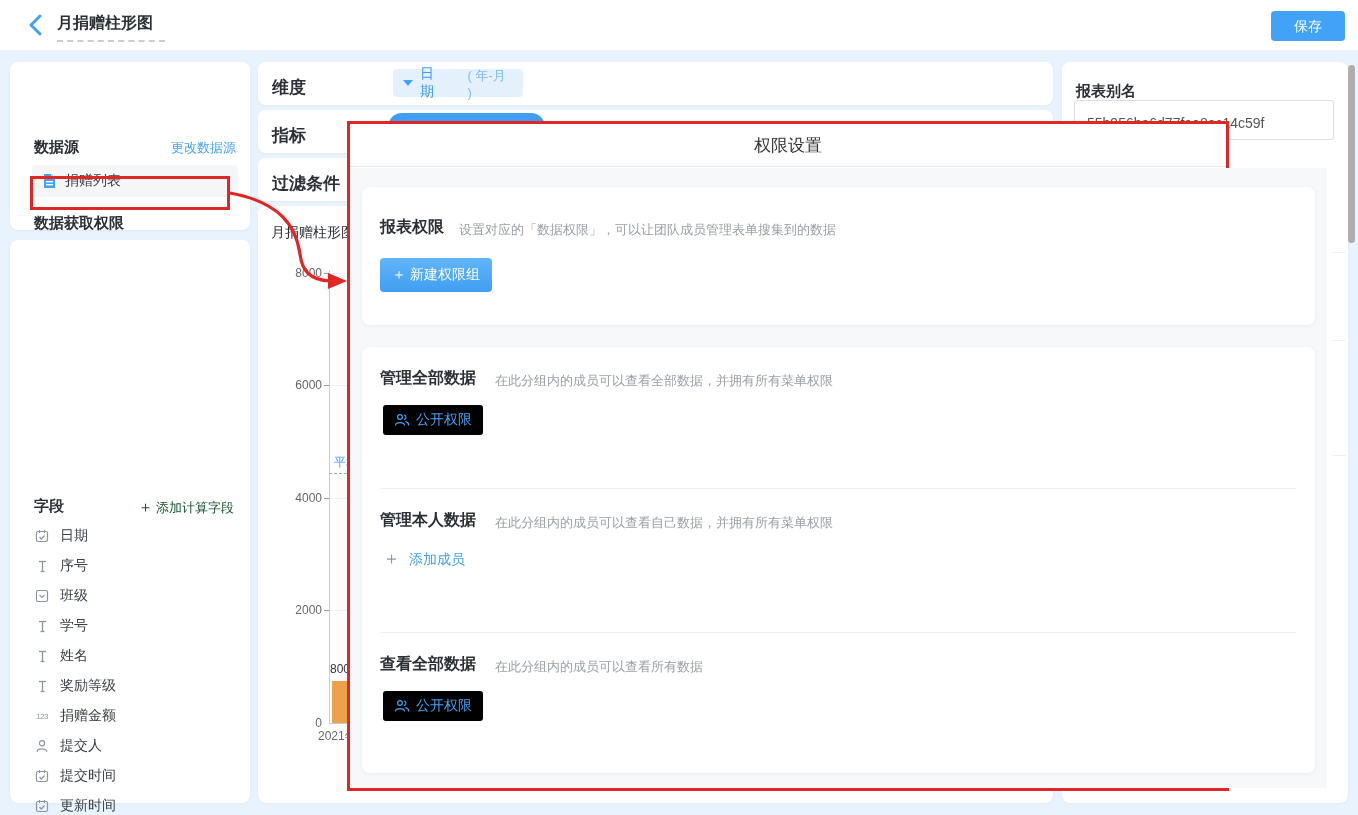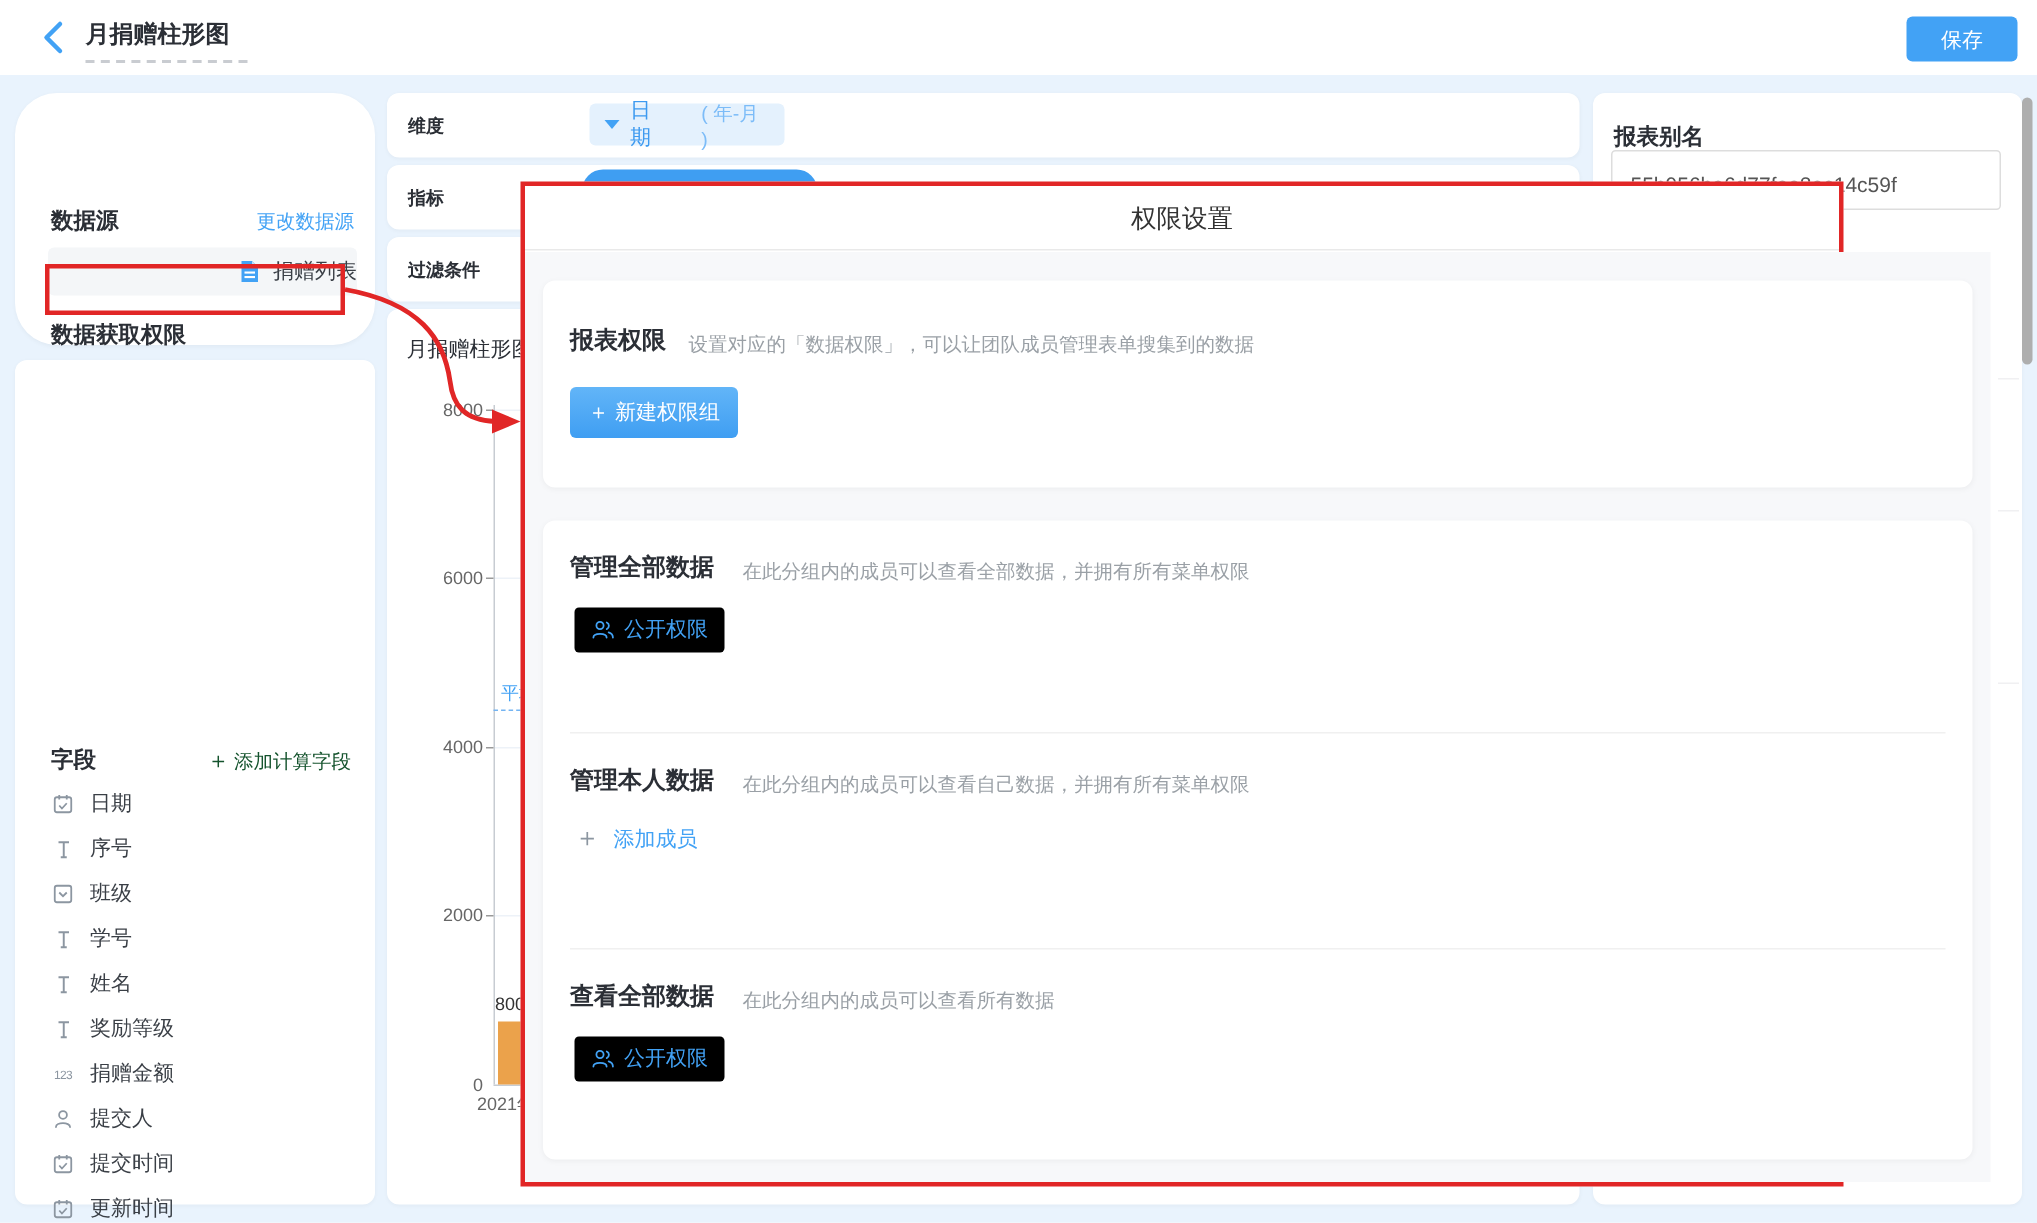--- a/index.html
+++ b/index.html
@@ -13,45 +13,45 @@
 
   
   #header { left:0; top:0; width:1358px; height:50px; background:#fff; }
   #back-btn { left:26px; top:13px; width:20px; height:24px; cursor:pointer; }
   #page-title { left:57px; top:13px; font-size:16px; font-weight:700; color:#2b2f36; }
   #title-underline { left:57px; top:40px; width:108px; border-bottom:2px dashed #c9ccd1; }
   #save-btn { left:1271px; top:11px; width:74px; height:30px; background:#42a2f5; color:#fff;
     font-size:14px; border:none; border-radius:4px; text-align:center; line-height:30px; cursor:pointer; }
 
   
-  #ds-card { left:10px; top:62px; width:240px; height:168px;border-radius:28px; }
+  #ds-card { left:10px; top:62px; width:240px; height:168px; }
   .panel-h { font-size:15px; font-weight:700; color:#2b2f36; position:absolute; }
   #ds-title { left:24px; top:76px; }
   #ds-change { left:0; top:77px; width:226px; text-align:right; font-size:13px; color:#42a2f5; cursor:pointer; position:absolute; }
   #ds-item { position:absolute; left:22px; top:103px; width:206px; height:32px; background:#f4f6f8;
-    border-radius:4px; display:flex; align-items:center; padding-left:10px; font-size:14px; color:#3a3f46;justify-content:flex-end; }
+    border-radius:4px; display:flex; align-items:center; padding-left:10px; font-size:14px; color:#3a3f46; }
   #ds-item svg { margin-right:8px; }
   #access-title { left:24px; top:152px; }
   #report-perm-btn { position:absolute; left:22px; top:180px; width:206px; height:29px; background:#42a2f5;
     color:#fff; font-size:14px; text-align:center; line-height:29px; border-radius:2px; cursor:pointer; }
 
   #fields-card { left:10px; top:240px; width:240px; height:563px; }
   #fields-title { left:24px; top:257px; }
   #add-calc { position:absolute; right:16px; top:258px; font-size:13px; color:#14532d; cursor:pointer; }
   #add-calc .plus { font-size:15px; margin-right:3px; }
   .field-row { position:absolute; left:24px; width:200px; height:26px; display:flex; align-items:center;
     font-size:14px; color:#3a3f46; cursor:default; }
   .field-row .ficon { width:16px; height:16px; display:inline-flex; align-items:center; justify-content:center;
     margin-right:10px; color:#8c96a1; font-size:8px; letter-spacing:-.5px; }
 
   
   #dim-card { left:258px; top:62px; width:795px; height:43px; }
   #metric-card { left:258px; top:110px; width:795px; height:43px; }
   #filter-card { left:258px; top:158px; width:795px; height:43px; }
-  .row-label { position:absolute; left:14px; top:14px; font-size:12px; color:#2b2f36; font-weight:700; }
+  .row-label { position:absolute; left:14px; top:14px; font-size:17px; color:#2b2f36; font-weight:700; }
   #dim-pill { position:absolute; left:135px; top:7px; width:130px; height:28px; background:#e4f1fd;
     border-radius:4px; display:flex; align-items:center; padding:0 10px; font-size:14px; cursor:pointer; }
   #dim-caret { width:0; height:0; border-left:5px solid transparent; border-right:5px solid transparent;
     border-top:6px solid #42a2f5; margin-right:7px; }
   #dim-value { color:#3d9af0; }
   #dim-format { color:#7cbcf8; font-size:13px; margin-left:20px; }
   #metric-pill { position:absolute; left:130px; top:3px; width:157px; height:28px; background:#3f9ef2; border-radius:14px; }
 
   #chart-card { left:258px; top:206px; width:795px; height:597px; }
   #chart-title { position:absolute; left:13px; top:18px; font-size:14px; color:#2b2f36; }

